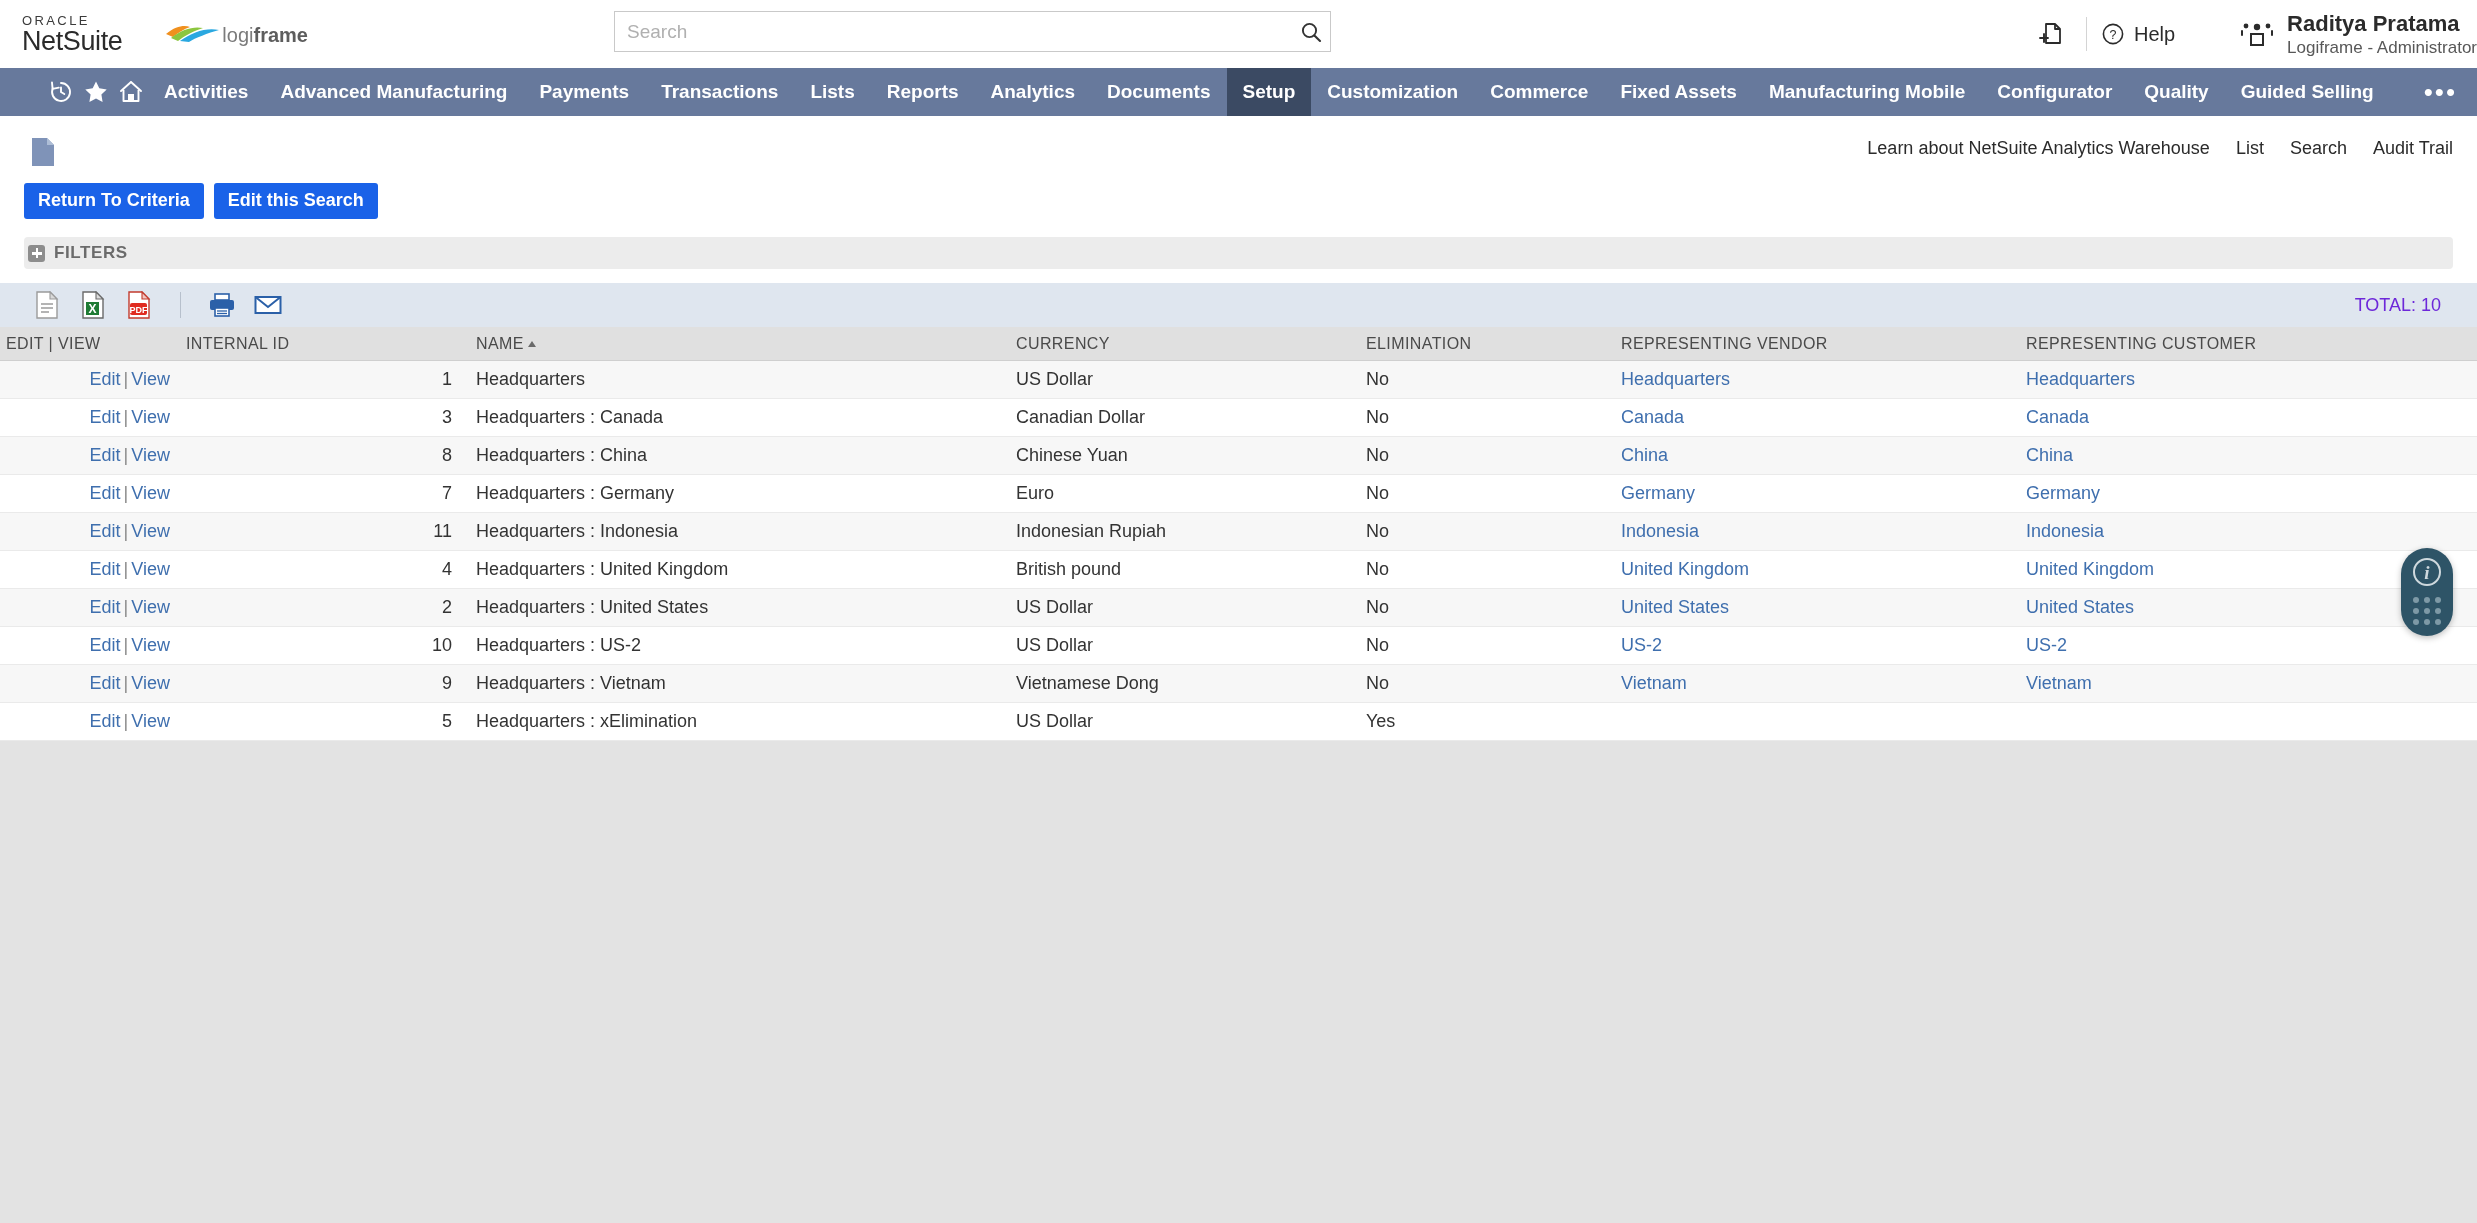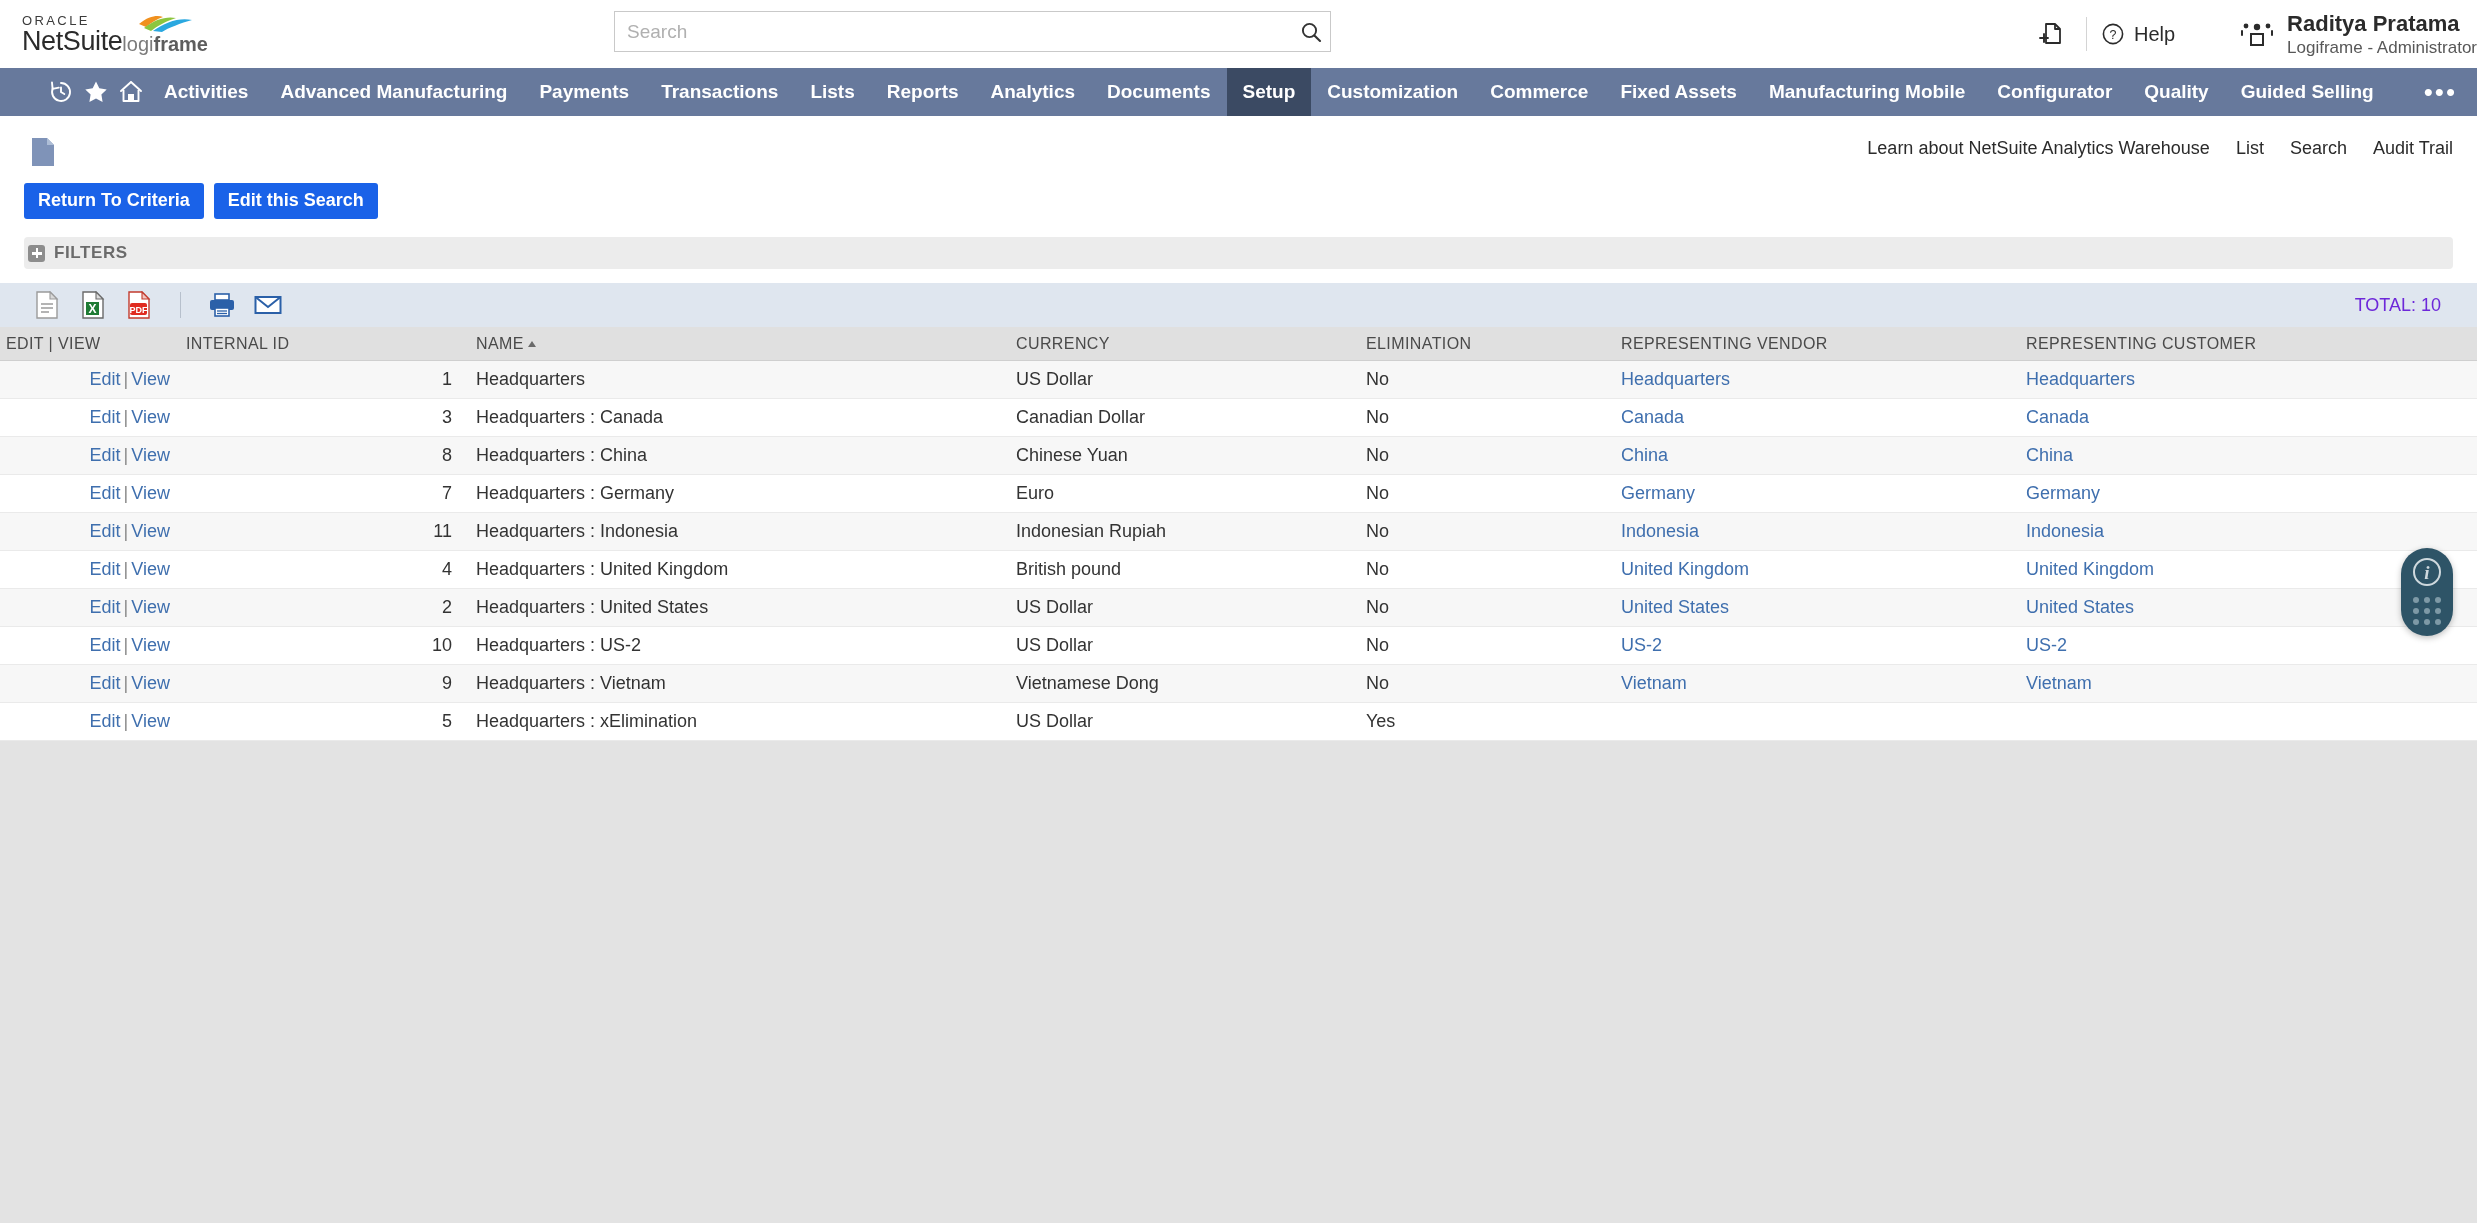--- a/index.html
+++ b/index.html
@@ -33,22 +33,22 @@
     margin-bottom: 1px;
   }
   .netsuite-word {
     font-size: 27px;
     color: #2b2b2b;
     display: block;
     letter-spacing: -0.4px;
     line-height: 1;
   }
   .partner-logo {
-    display: flex;
-    flex-direction: column;
+    margin-left: 40px;
+    display: flex;
     align-items: center;
     user-select: none;
   }
   .partner-swoosh { width: 60px; height: 18px; display: block; }
   .partner-word {
     font-size: 20px;
     color: #7b7b7b;
     line-height: 1;
     margin-top: 1px;
   }

